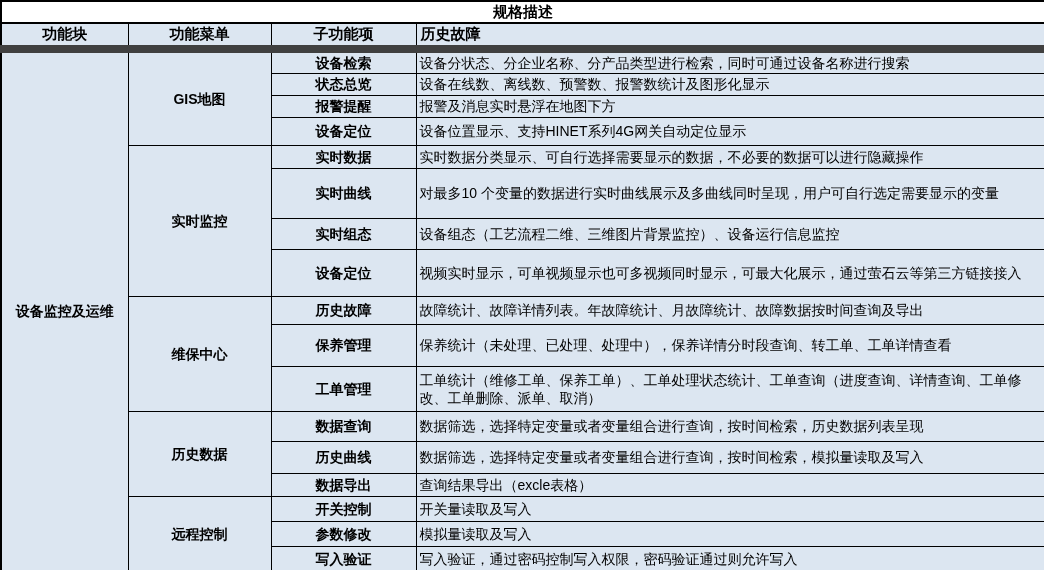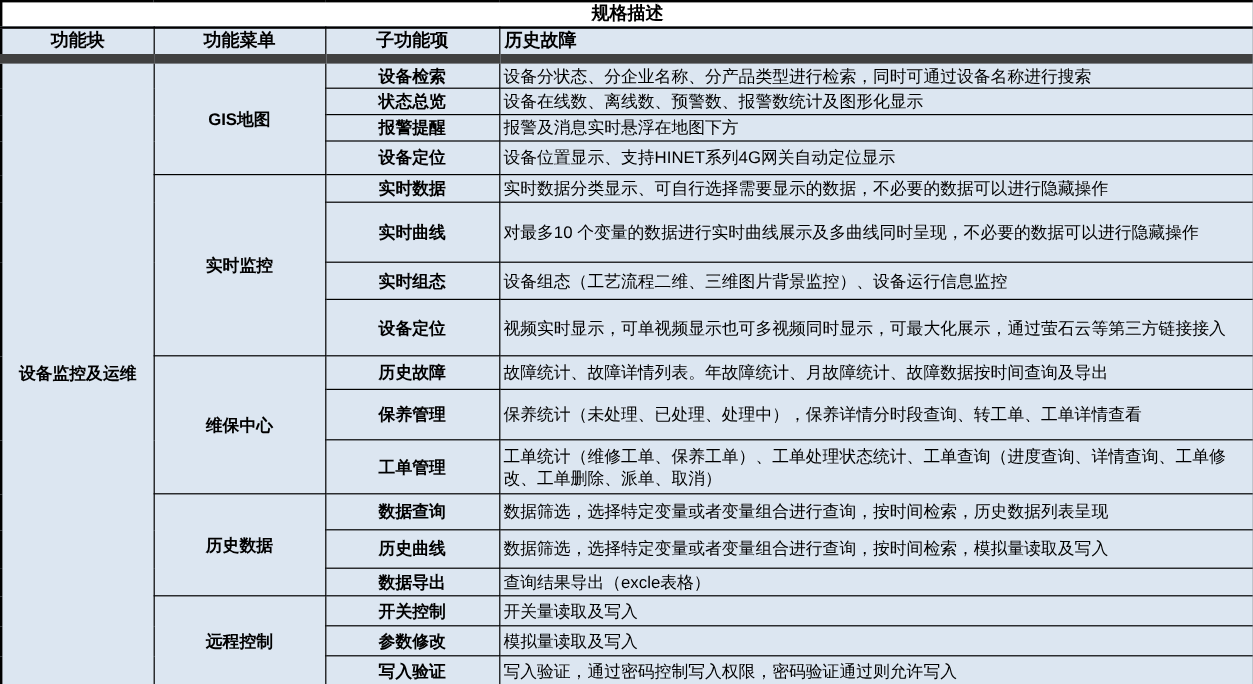--- a/index.html
+++ b/index.html
@@ -88,21 +88,21 @@
     <td class="cell-desc">设备位置显示、支持HINET系列4G网关自动定位显示</td>
   </tr>
 
   <tr class="rh23">
     <td rowspan="4" class="cell-center">实时监控</td>
     <td class="cell-center">实时数据</td>
     <td class="cell-desc">实时数据分类显示、可自行选择需要显示的数据，不必要的数据可以进行隐藏操作</td>
   </tr>
   <tr class="rh50">
     <td class="cell-center">实时曲线</td>
-    <td class="cell-desc">对最多10 个变量的数据进行实时曲线展示及多曲线同时呈现，不必要的数据可以进行隐藏操作</td>
+    <td class="cell-desc">对最多10 个变量的数据进行实时曲线展示及多曲线同时呈现，用户可自行选定需要显示的变量</td>
   </tr>
   <tr class="rh31">
     <td class="cell-center">实时组态</td>
     <td class="cell-desc">设备组态（工艺流程二维、三维图片背景监控）、设备运行信息监控</td>
   </tr>
   <tr class="rh47">
     <td class="cell-center">设备定位</td>
     <td class="cell-desc">视频实时显示，可单视频显示也可多视频同时显示，可最大化展示，通过萤石云等第三方链接接入</td>
   </tr>
 

